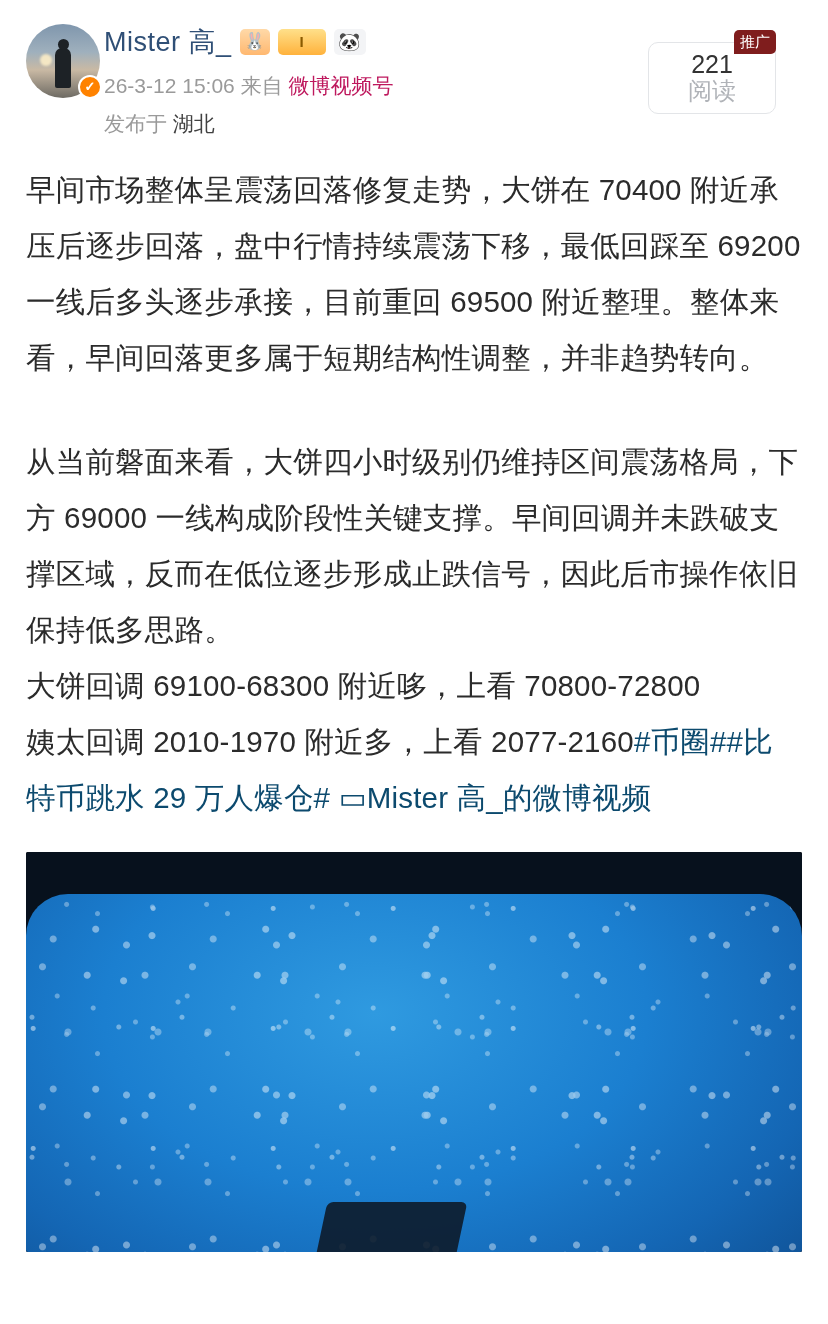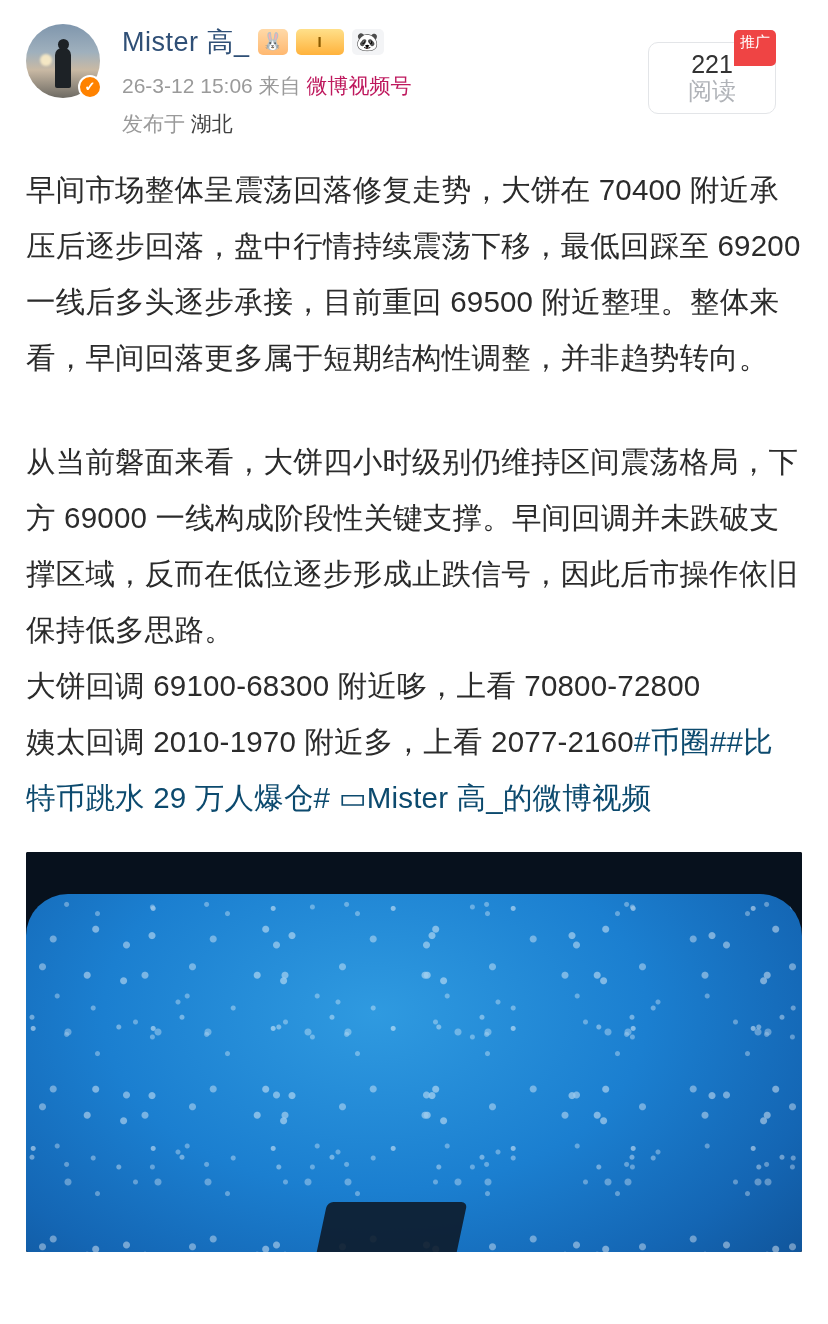--- a/index.html
+++ b/index.html
@@ -81,21 +81,21 @@
     background: #ff8200;
     border: 2px solid #fff;
     color: #fff;
     font-size: 13px;
     line-height: 20px;
     text-align: center;
     font-weight: bold;
   }
 
   .head-text {
-    margin-left: 22px;
+    margin-left: 4px;
     padding-top: 2px;
   }
   .name-row {
     display: flex;
     align-items: center;
     gap: 8px;
     height: 40px;
   }
   .uname {
     font-size: 27px;
@@ -172,25 +172,25 @@
   }
   .read-pill .lbl {
     font-size: 24px;
     color: #b0b3b8;
     line-height: 24px;
   }
   .promo-tag {
     position: absolute;
     right: -1px;
     top: -13px;
-    background: #ef4444;
+    background: #7f1d1d;
     color: #fff;
     font-size: 15px;
     line-height: 24px;
-    height: 36px;
+    height: 24px;
     padding: 0 6px;
     border-radius: 5px 5px 5px 0;
   }
 
   
   .content {
     margin-top: 22px;
     font-size: 29.5px;
     line-height: 56px;
     color: #2b2b2b;

